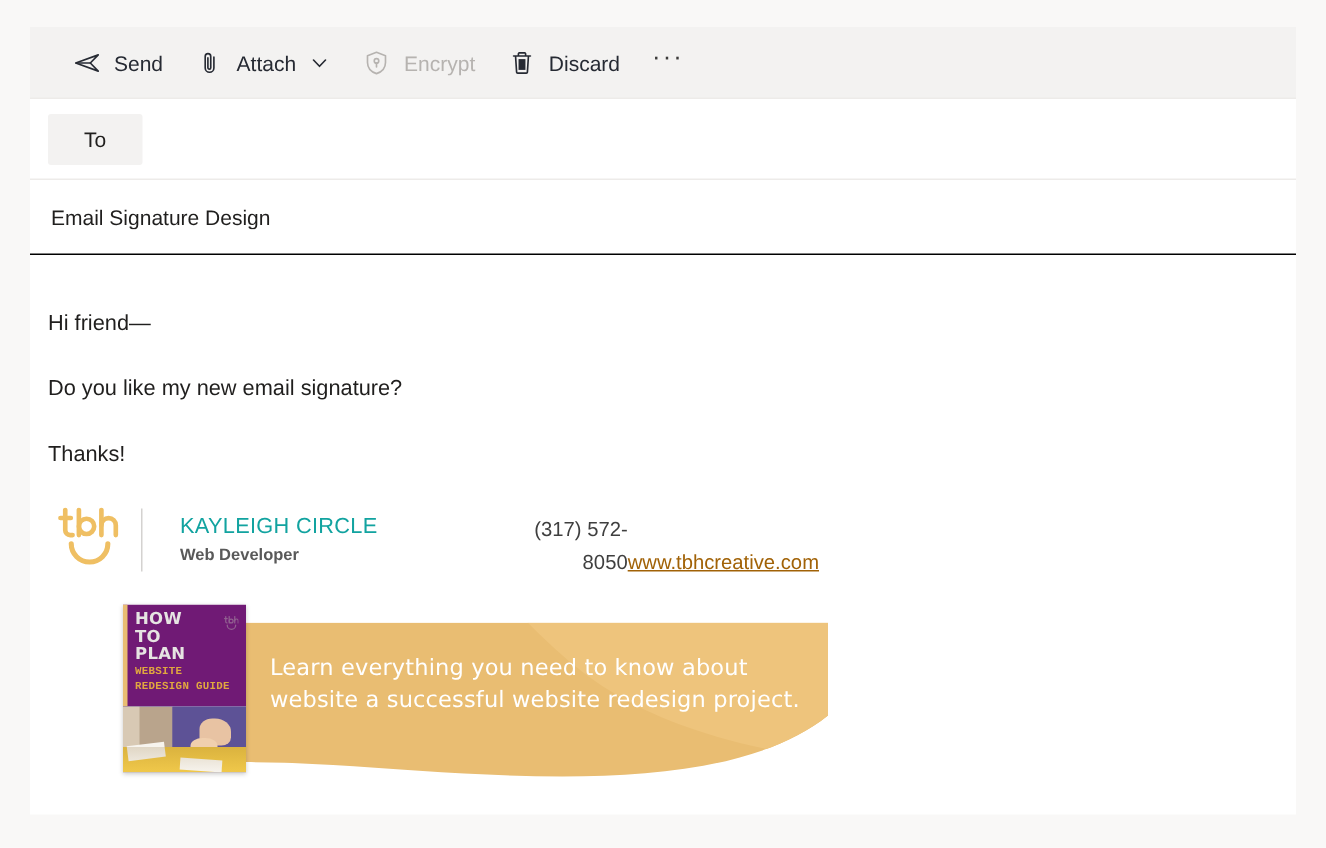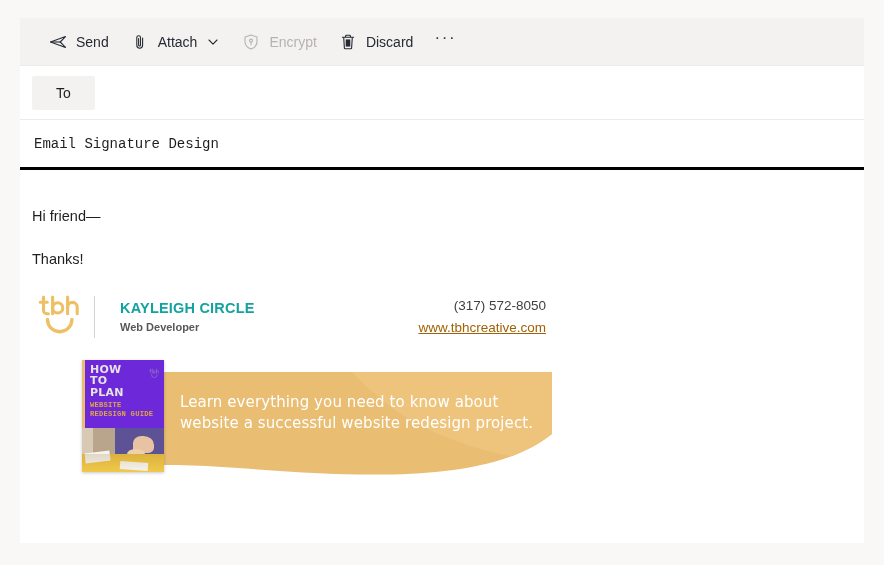--- a/index.html
+++ b/index.html
@@ -110,26 +110,25 @@
     font-family: inherit;
     font-size: 14px;
     padding: 0 10px;
     height: 100%;
     color: #201f1e;
   }
 
   
   .row-subject {
     height: 50px;
-    border-bottom: 3px solid #000000;
+    border-bottom: 1px solid #000000;
     display: flex;
     align-items: center;
     padding-left: 12px;
     flex: 0 0 auto;
-    font-family: Liberation Mono, monospace;
   }
   .subject-input {
     flex: 1;
     border: 0; outline: 0;
     background: transparent;
     font-family: inherit;
     font-size: 14px;
     color: #201f1e;
     height: 100%;
   }
@@ -172,34 +171,33 @@
   }
   .sig-person {
     padding-left: 25px;
     display: flex;
     flex-direction: column;
     justify-content: center;
     flex: 1 1 auto;
   }
   .sig-name {
     color: #12a3a0;
-    font-weight: bold;
+    font-weight: normal;
     font-size: 14.5px;
     letter-spacing: 0.2px;
     line-height: 1.45;
   }
   .sig-title {
     color: #595959;
     font-weight: bold;
     font-size: 11px;
     line-height: 1.55;
   }
   .sig-contact {
     display: flex;
-    flex-direction: column;
     justify-content: center;
     align-items: flex-end;
     text-align: right;
     padding-right: 0px;
     flex: 0 0 auto;
     width: 200px;
   }
   .sig-phone {
     color: #3f3f3f;
     font-size: 13.5px;
@@ -245,21 +243,21 @@
     position: absolute;
     left: 50px; top: 0px;
     width: 82px; height: 112px;
     background: #ffffff;
     box-shadow: 0 1px 3px rgba(0,0,0,0.22);
     overflow: hidden;
   }
   .ebook-top {
     position: relative;
     height: 68px;
-    background: #6d28d9;
+    background: #701a75;
     border-left: 3px solid #e9bd72;
   }
   .ebook-howto {
     position: absolute;
     left: 5px; top: 4px;
     color: #e6e4e2;
     font-weight: bold;
     font-size: 11px;
     line-height: 1.05;
     letter-spacing: 0.2px;
@@ -363,20 +361,21 @@
       <input class="to-input" type="text" value="" style="">
     </div>
 
     <div class="row-subject">
       <input class="subject-input" type="text" value="Email Signature Design" style="">
     </div>
 
     <div class="body">
 
       <p>Hi friend—</p>
+      <p>Do you like my new email signature?</p>
       <p class="tight">Thanks!</p>
 
       <div class="signature">
 
         <div class="sig-logo">
           <svg width="50" height="50" viewBox="0 0 50 50">
 
             <path d="M7.5 5 V18.5 a3.2 3.2 0 0 0 3.2 3.2 H12.4" fill="none" stroke="#efbf63" stroke-width="3.1" stroke-linecap="round"></path>
             <path d="M4.3 10.3 H11.2" fill="none" stroke="#efbf63" stroke-width="3.1" stroke-linecap="round"></path>
 

